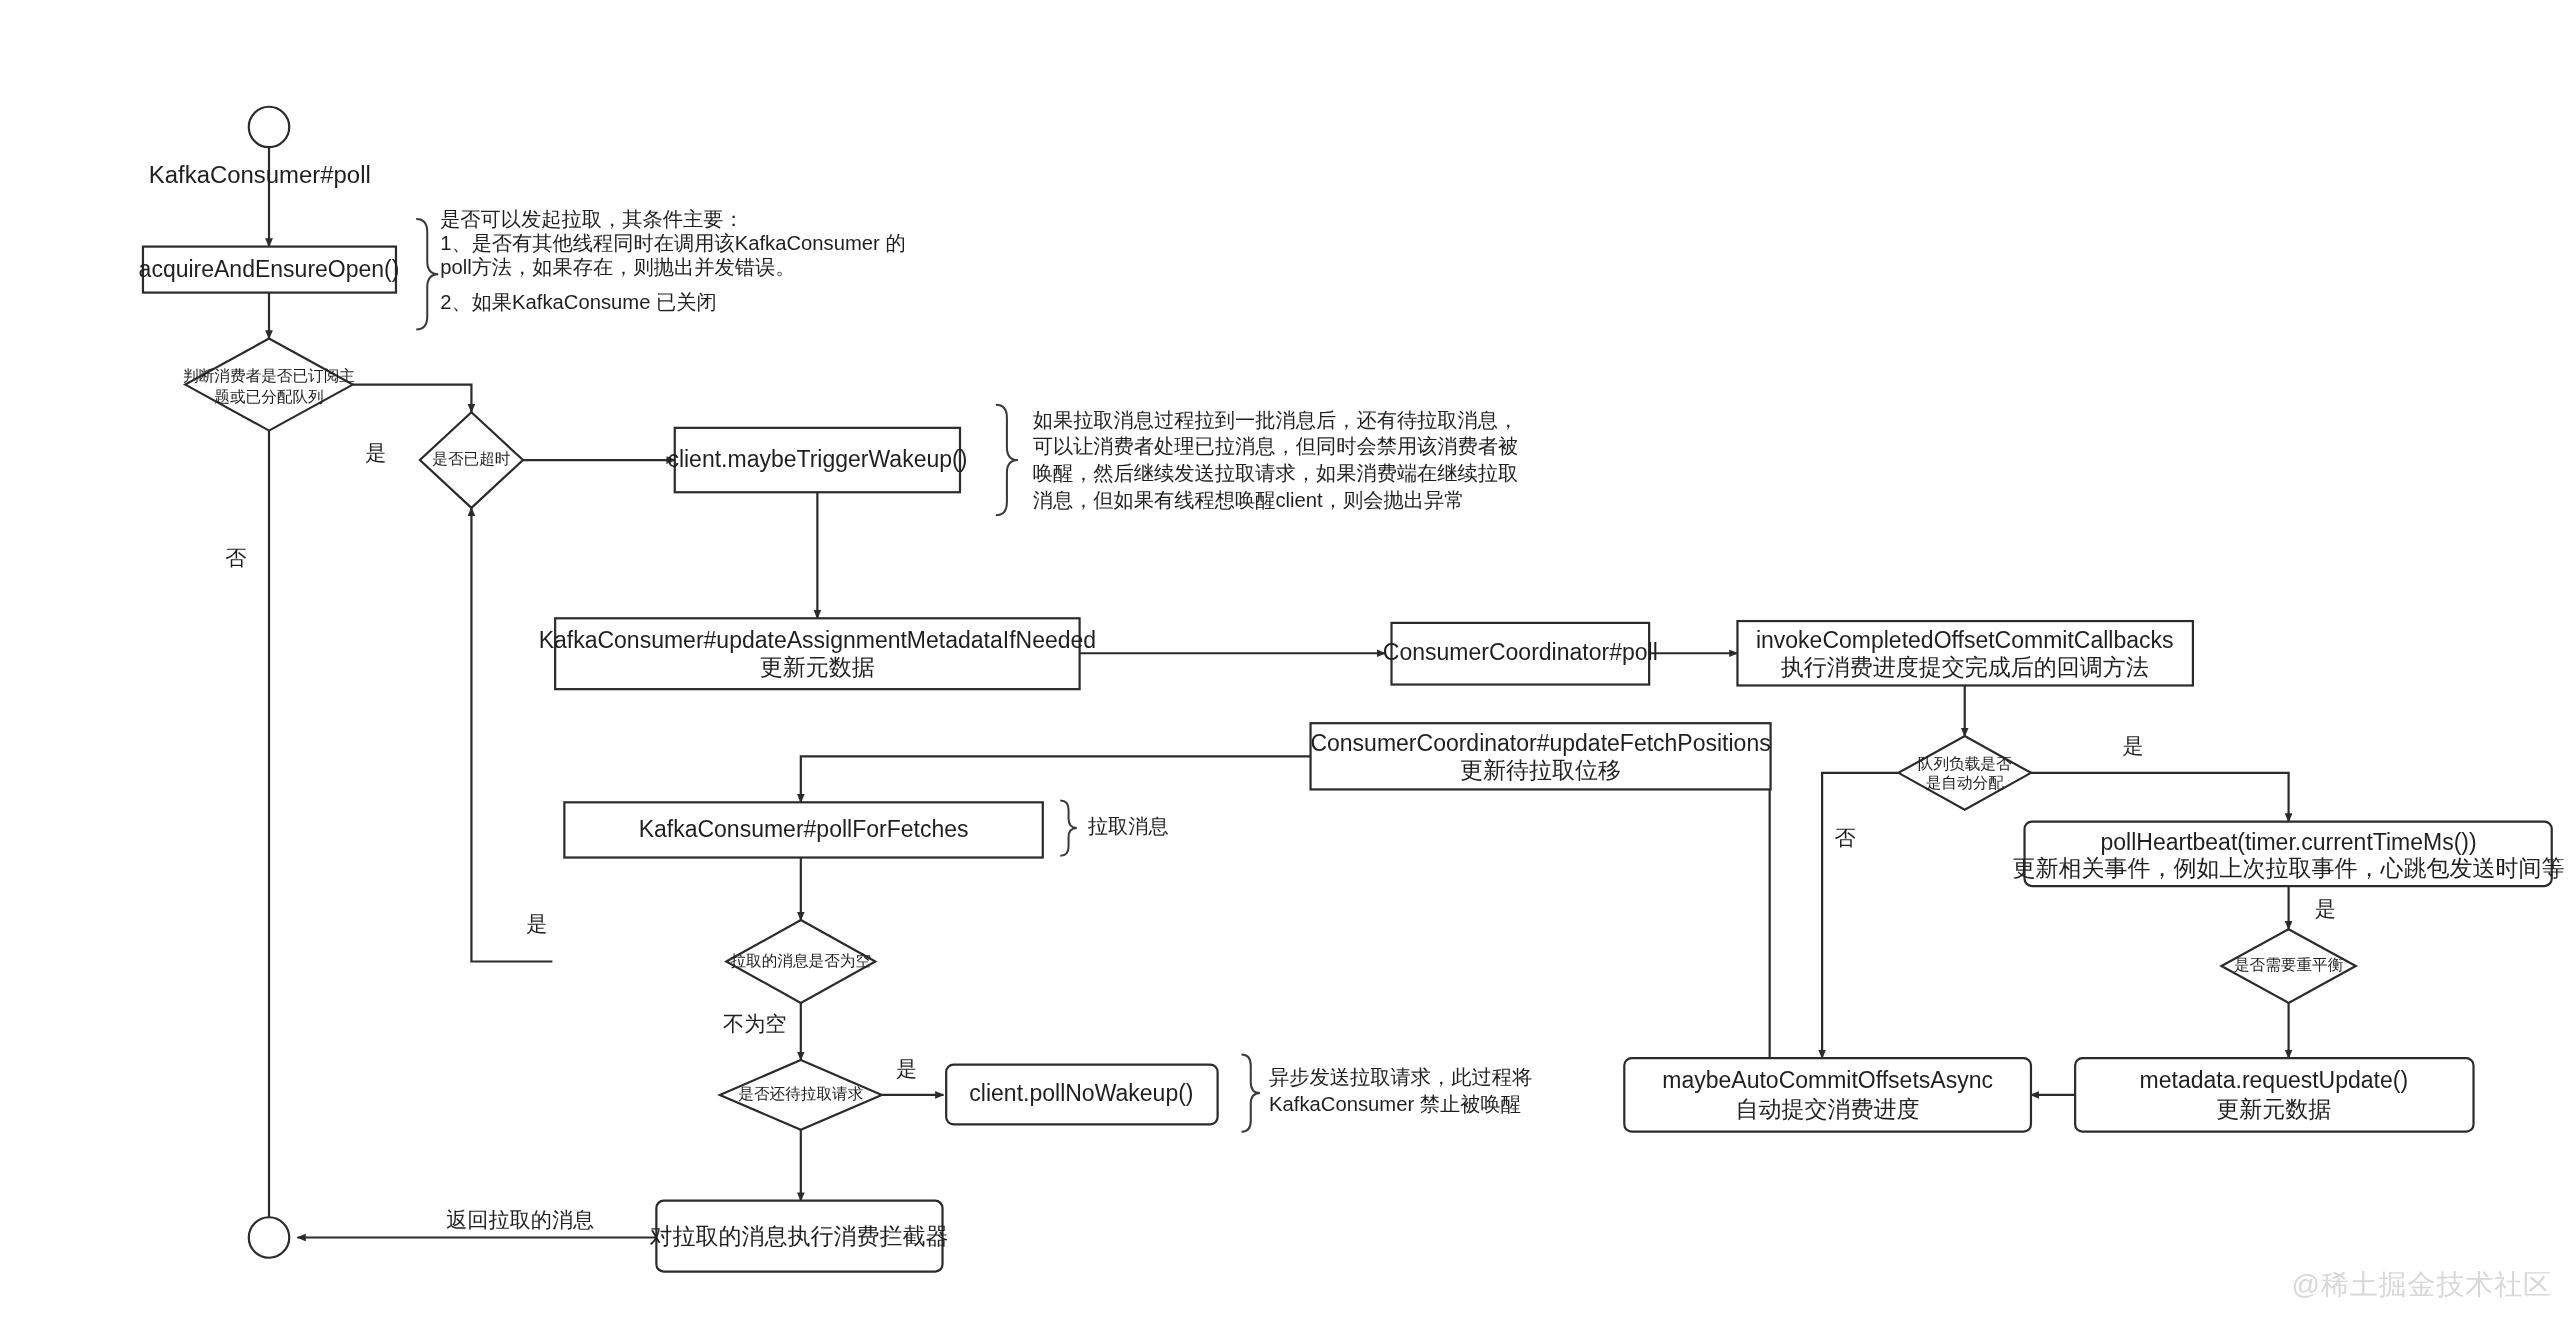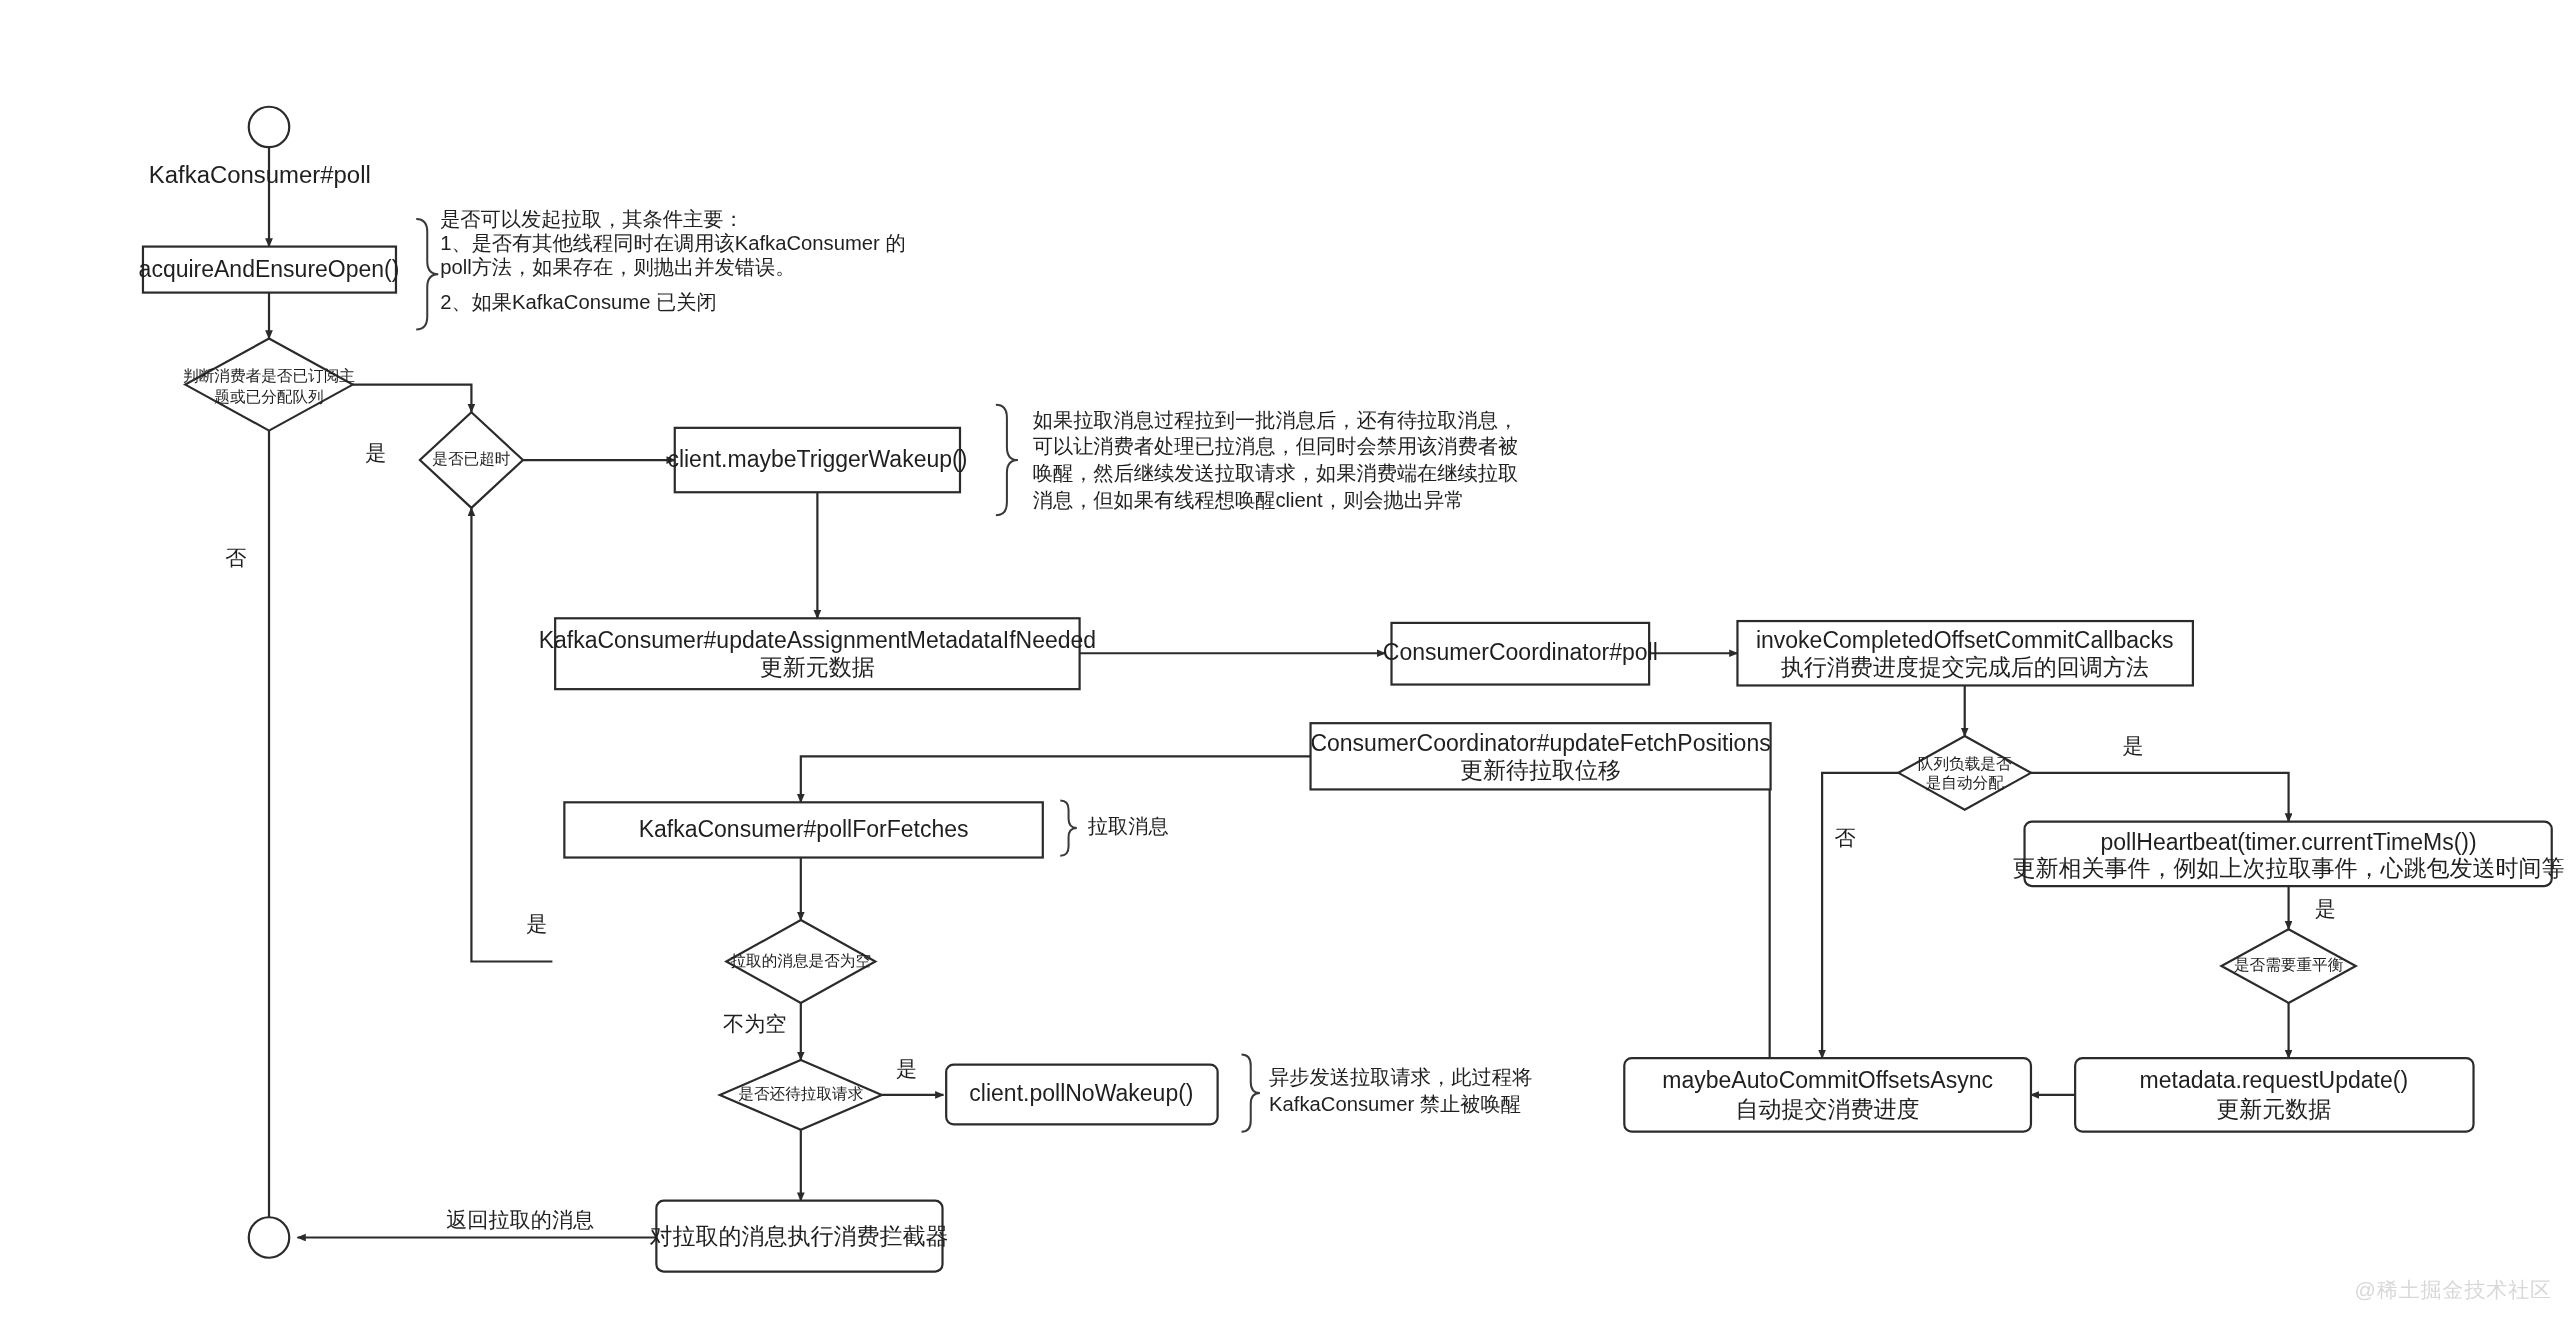--- a/index.html
+++ b/index.html
@@ -46,21 +46,21 @@
   .t-box { font-size: 25px; }
   .t-box-cn { font-size: 25px; }
   .t-edge { font-size: 23px; }
   .t-note { font-size: 22px; }
   .t-title { font-size: 26px; }
   .t-diamond { font-size: 17px; }
   .watermark {
     position: absolute;
     right: 24px;
     bottom: 20px;
-    font-size: 21px;
+    font-size: 28px;
     color: #d8d8d8;
     font-family: "Liberation Sans", "DejaVu Sans", sans-serif;
     letter-spacing: 0.9px;
     user-select: none;
   }
 </style>
 </head>
 <body>
 
 <div id="diagram-root">

